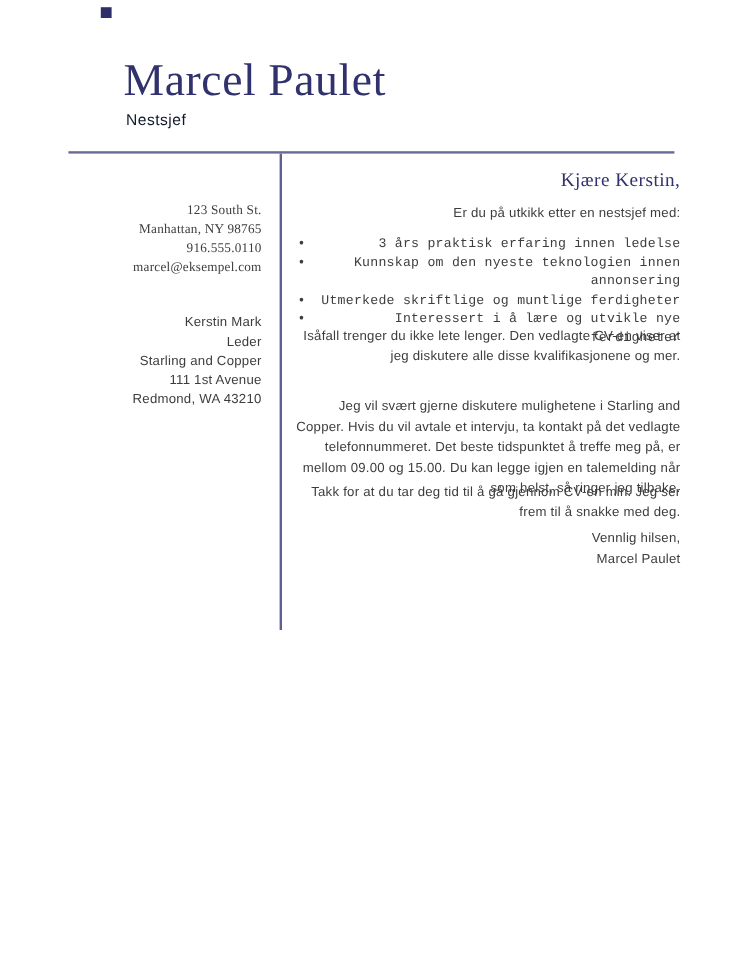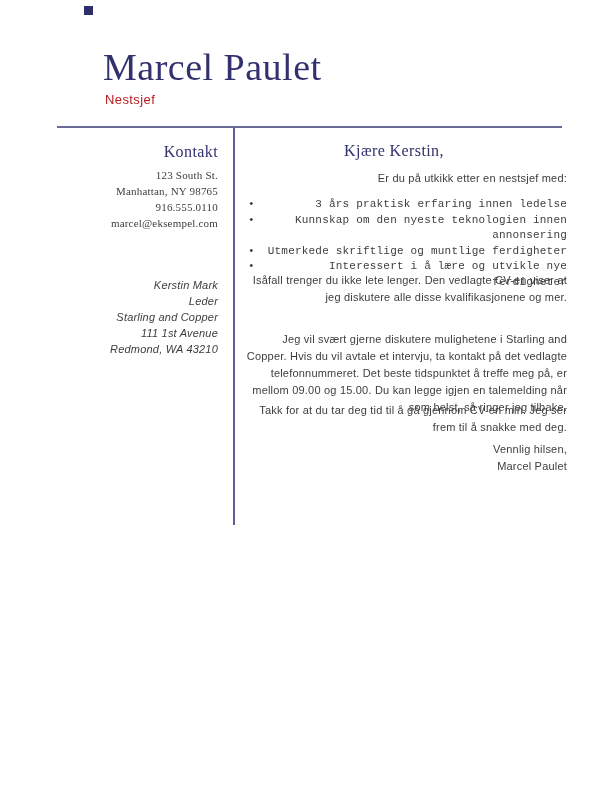--- a/index.html
+++ b/index.html
@@ -27,21 +27,21 @@
     line-height: 42px;
     letter-spacing: 0.5px;
     color: #31316e;
     white-space: nowrap;
   }
   .doc-subtitle {
     position: absolute;
     left: 105px; top: 92px;
     font-size: 13px;
     letter-spacing: 0.4px;
-    color: #b91c1c;
+    color: #0f172a;
   }
   .h-rule {
     position: absolute;
     left: 57px; top: 126px;
     width: 505px; height: 2px;
     background: #6a6a96;
   }
   .v-rule {
     position: absolute;
     left: 233px; top: 128px;
@@ -52,34 +52,34 @@
     position: absolute;
     margin: 0;
     font-family: "Liberation Serif", serif;
     font-weight: 400;
     font-size: 16px;
     line-height: 20px;
     letter-spacing: 0.4px;
     color: #31316e;
   }
   #contact-heading { left: 57px; top: 142px; width: 161px; text-align: right; }
-  #salutation      { left: 233px; top: 141px; width: 322px; text-align: center; }
+  #salutation      { left: 245px; top: 141px; width: 322px; text-align: right; }
 
   .side-block {
     position: absolute;
     left: 57px;
     width: 161px;
     text-align: right;
     font-size: 11px;
     line-height: 16px;
     letter-spacing: 0.2px;
     color: #3d3d3d;
   }
   #sender-address    { top: 167px; font-family: Liberation Serif, serif; }
-  #recipient-address { top: 277px; font-style: italic; }
+  #recipient-address { top: 261px; }
 
   .body-block {
     position: absolute;
     left: 245px;
     width: 322px;
     margin: 0;
     font-size: 11px;
     line-height: 17px;
     letter-spacing: 0.2px;
     color: #3d3d3d;
@@ -115,21 +115,20 @@
 <div class="page">
 
   <div class="corner-marker"></div>
 
   <h1 class="doc-title">Marcel Paulet</h1>
   <div class="doc-subtitle">Nestsjef</div>
 
   <div class="h-rule"></div>
   <div class="v-rule"></div>
 
-  <h2 class="serif-heading" id="contact-heading">Kontakt</h2>
 
   <div class="side-block" id="sender-address">
     <div>123 South St.</div>
     <div>Manhattan, NY 98765</div>
     <div>916.555.0110</div>
     <div>marcel@eksempel.com</div>
   </div>
 
   <div class="side-block" id="recipient-address">
     <div>Kerstin Mark</div>

